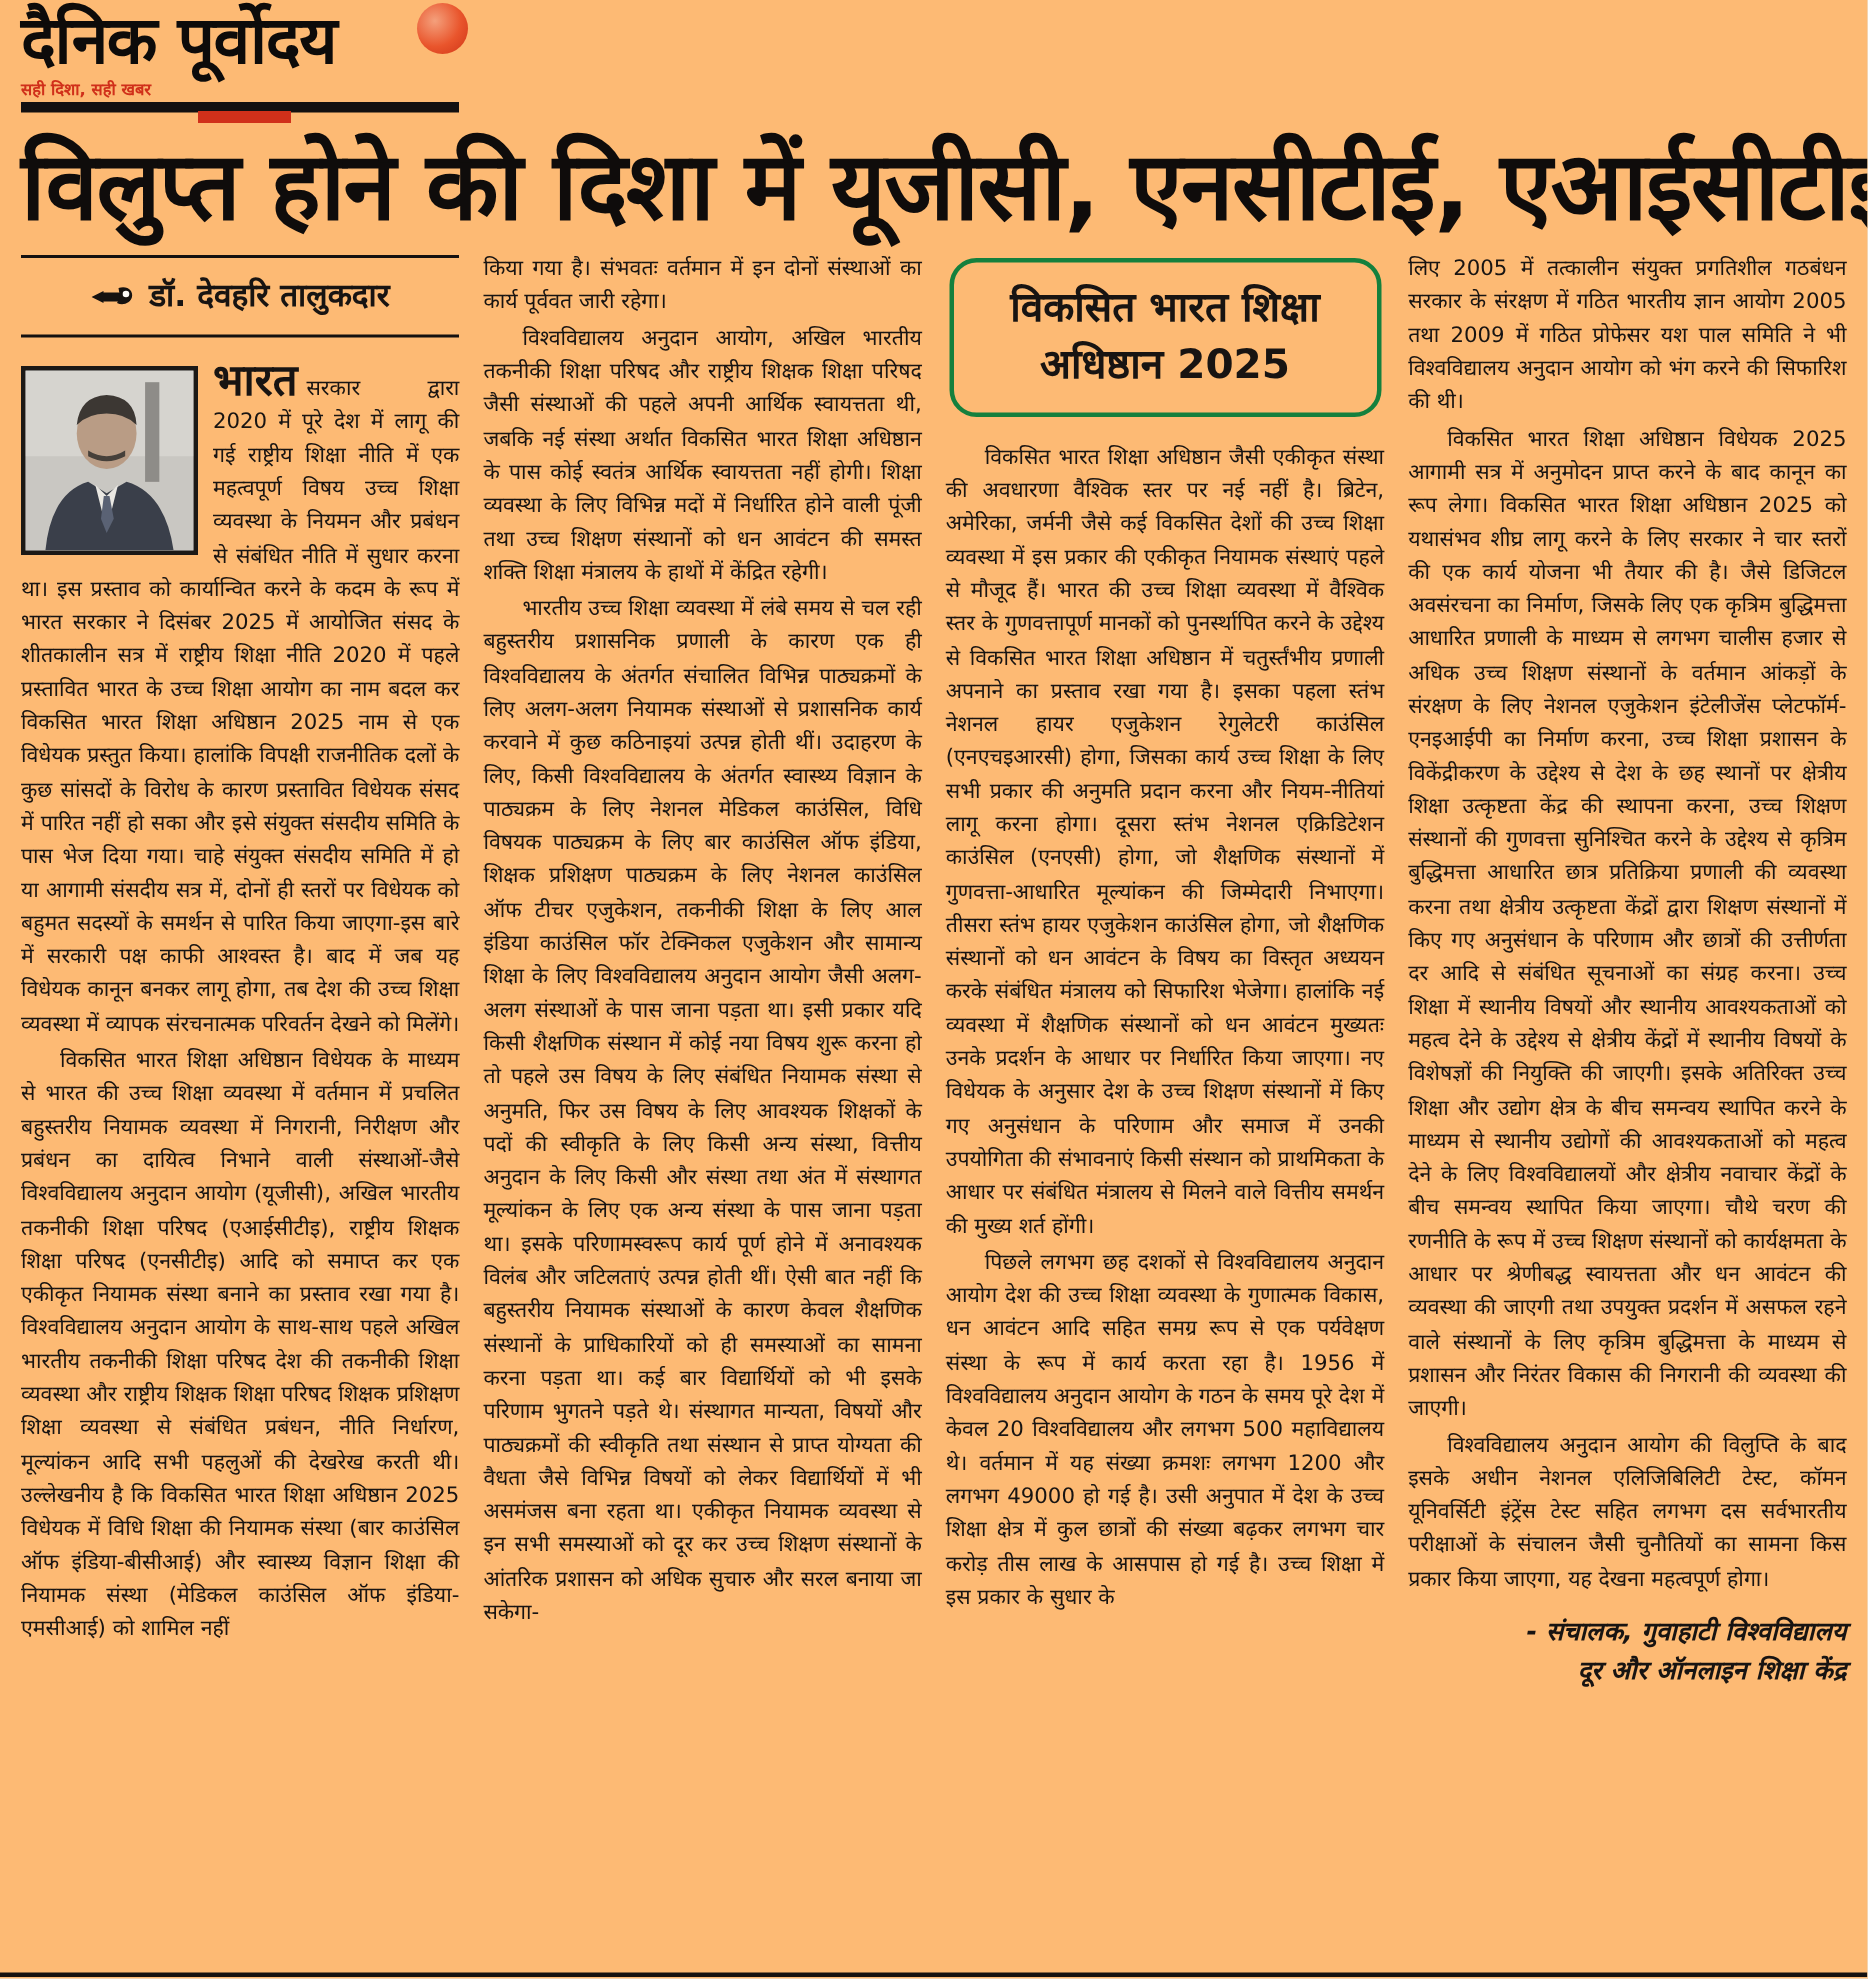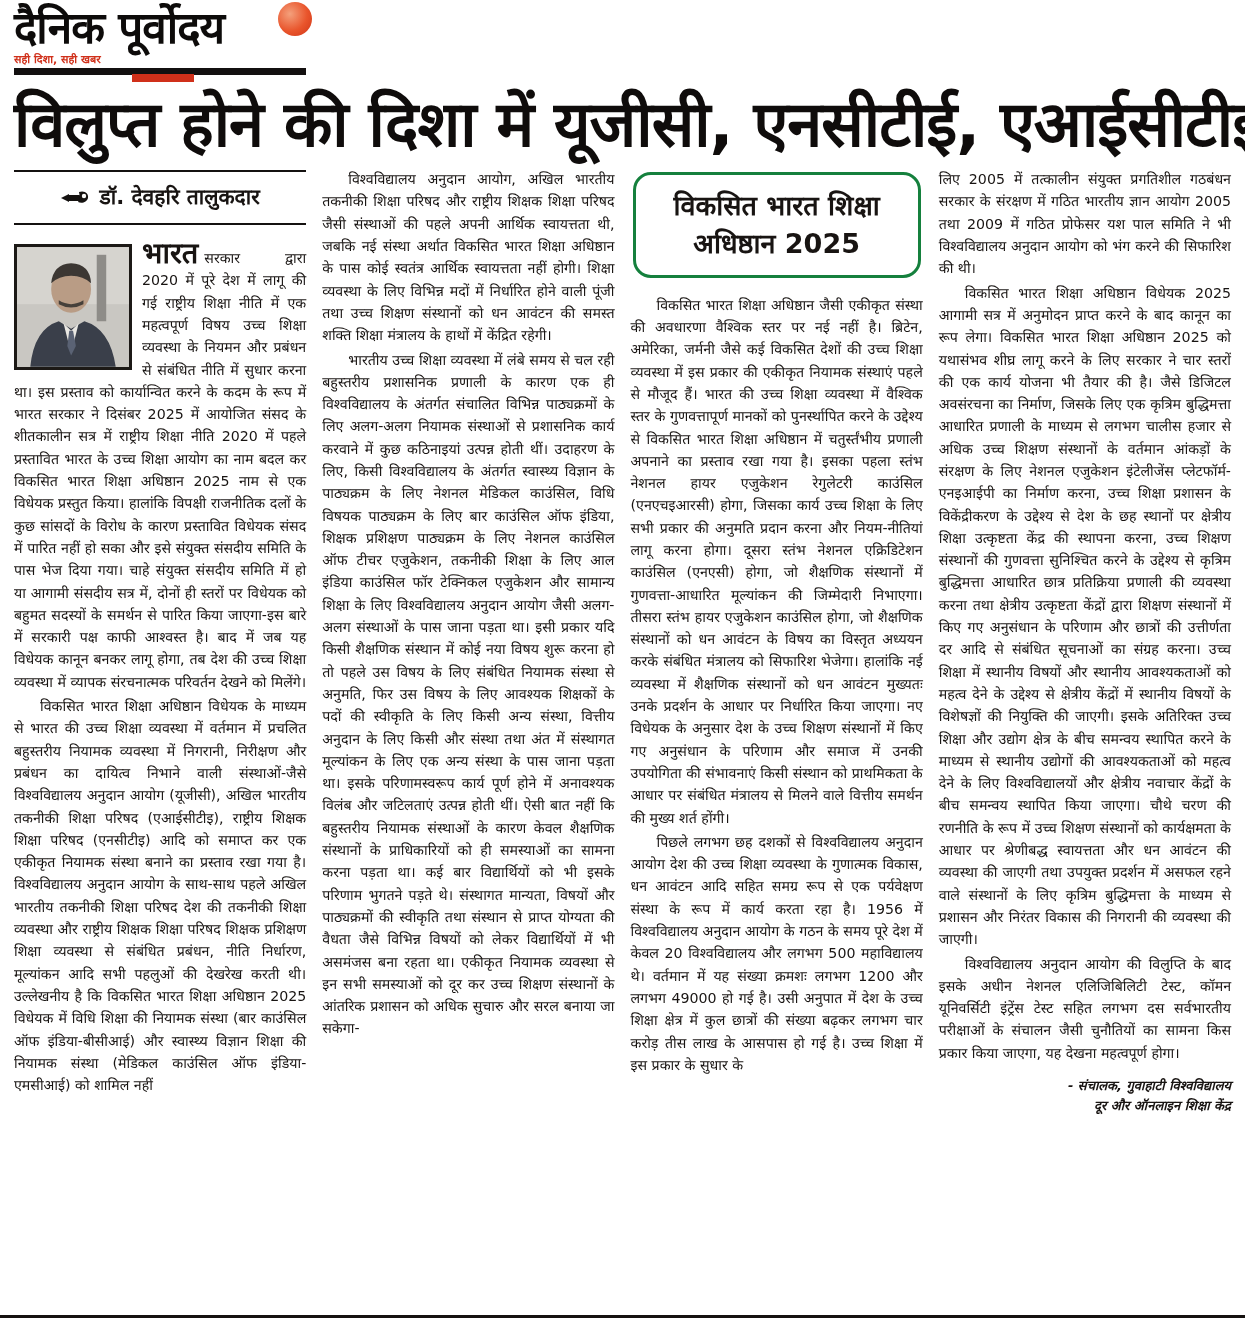--- a/index.html
+++ b/index.html
@@ -1,19 +1,19 @@
 <!DOCTYPE html>
 <html lang="hi"><head>
 <meta charset="utf-8">
 <style>
   * { box-sizing: border-box; margin: 0; padding: 0; }
   html,body { background:#e9e7e2; }
   .page {
     width:1245px; height:1319px; margin:0 auto; position:relative; overflow:hidden;
-    background:#ffffff; color:#181412;
+    background:#fdba74; color:#181412;
     font-family:"DejaVu Sans", sans-serif;
   }
   
   .masthead { padding:6px 14px 0 14px; position:relative; height:88px; }
   .logo-wrap { position:relative; display:inline-block; }
   .logo-sun {
     position:absolute; right:-6px; top:-4px; width:34px; height:34px; border-radius:50%;
     background:radial-gradient(circle at 35% 35%, #f4a07c 0%, #e9552c 55%, #cf3416 100%);
     z-index:0;
   }
@@ -54,21 +54,21 @@
   }
   .photo svg { display:block; width:100%; height:100%; }
   .lead-word { font-size:29px; font-weight:800; line-height:1; padding-right:6px; }
   
   .highlight-box {
     border:3px solid #15803d; border-radius:18px; text-align:center;
     font-size:27px; font-weight:800; line-height:1.4; padding:12px 8px; margin:4px 2px 16px 2px;
   }
   
   .attribution {
-    text-align:right; font-weight:800; font-style:italic; font-size:13px;
+    text-align:right; font-weight:800; font-style:italic; font-size:17px;
     line-height:1.5; margin-top:12px;
   }
 </style>
 </head>
 <body>
 
 <div class="page">
 
   <div class="masthead">
     <div class="logo-wrap">
@@ -108,20 +108,21 @@
           <polygon points="49,80 57,88 65,80 61,96 57,112 53,96" fill="#e9e7e2"></polygon>
           <polygon points="55,88 59,88 62,104 57,114 53,104" fill="#5a6274"></polygon>
         </svg>
       </div>
 
       <p class="para"><span class="lead-word">भारत</span><span>सरकार द्वारा 2020 में पूरे देश में लागू की गई राष्ट्रीय शिक्षा नीति में एक महत्वपूर्ण विषय उच्च शिक्षा व्यवस्था के नियमन और प्रबंधन से संबंधित नीति में सुधार करना था। इस प्रस्ताव को कार्यान्वित करने के कदम के रूप में भारत सरकार ने दिसंबर 2025 में आयोजित संसद के शीतकालीन सत्र में राष्ट्रीय शिक्षा नीति 2020 में पहले प्रस्तावित भारत के उच्च शिक्षा आयोग का नाम बदल कर विकसित भारत शिक्षा अधिष्ठान 2025 नाम से एक विधेयक प्रस्तुत किया। हालांकि विपक्षी राजनीतिक दलों के कुछ सांसदों के विरोध के कारण प्रस्तावित विधेयक संसद में पारित नहीं हो सका और इसे संयुक्त संसदीय समिति के पास भेज दिया गया। चाहे संयुक्त संसदीय समिति में हो या आगामी संसदीय सत्र में, दोनों ही स्तरों पर विधेयक को बहुमत सदस्यों के समर्थन से पारित किया जाएगा-इस बारे में सरकारी पक्ष काफी आश्वस्त है। बाद में जब यह विधेयक कानून बनकर लागू होगा, तब देश की उच्च शिक्षा व्यवस्था में व्यापक संरचनात्मक परिवर्तन देखने को मिलेंगे।</span></p>
       <p class="para indent">विकसित भारत शिक्षा अधिष्ठान विधेयक के माध्यम से भारत की उच्च शिक्षा व्यवस्था में वर्तमान में प्रचलित बहुस्तरीय नियामक व्यवस्था में निगरानी, निरीक्षण और प्रबंधन का दायित्व निभाने वाली संस्थाओं-जैसे विश्वविद्यालय अनुदान आयोग (यूजीसी), अखिल भारतीय तकनीकी शिक्षा परिषद (एआईसीटीइ), राष्ट्रीय शिक्षक शिक्षा परिषद (एनसीटीइ) आदि को समाप्त कर एक एकीकृत नियामक संस्था बनाने का प्रस्ताव रखा गया है। विश्वविद्यालय अनुदान आयोग के साथ-साथ पहले अखिल भारतीय तकनीकी शिक्षा परिषद देश की तकनीकी शिक्षा व्यवस्था और राष्ट्रीय शिक्षक शिक्षा परिषद शिक्षक प्रशिक्षण शिक्षा व्यवस्था से संबंधित प्रबंधन, नीति निर्धारण, मूल्यांकन आदि सभी पहलुओं की देखरेख करती थी। उल्लेखनीय है कि विकसित भारत शिक्षा अधिष्ठान 2025 विधेयक में विधि शिक्षा की नियामक संस्था (बार काउंसिल ऑफ इंडिया-बीसीआई) और स्वास्थ्य विज्ञान शिक्षा की नियामक संस्था (मेडिकल काउंसिल ऑफ इंडिया-एमसीआई) को शामिल नहीं</p>
     </div>
 
     <div class="col">
+      <p class="para">किया गया है। संभवतः वर्तमान में इन दोनों संस्थाओं का कार्य पूर्ववत जारी रहेगा।</p>
       <p class="para indent">विश्वविद्यालय अनुदान आयोग, अखिल भारतीय तकनीकी शिक्षा परिषद और राष्ट्रीय शिक्षक शिक्षा परिषद जैसी संस्थाओं की पहले अपनी आर्थिक स्वायत्तता थी, जबकि नई संस्था अर्थात विकसित भारत शिक्षा अधिष्ठान के पास कोई स्वतंत्र आर्थिक स्वायत्तता नहीं होगी। शिक्षा व्यवस्था के लिए विभिन्न मदों में निर्धारित होने वाली पूंजी तथा उच्च शिक्षण संस्थानों को धन आवंटन की समस्त शक्ति शिक्षा मंत्रालय के हाथों में केंद्रित रहेगी।</p>
       <p class="para indent">भारतीय उच्च शिक्षा व्यवस्था में लंबे समय से चल रही बहुस्तरीय प्रशासनिक प्रणाली के कारण एक ही विश्वविद्यालय के अंतर्गत संचालित विभिन्न पाठ्यक्रमों के लिए अलग-अलग नियामक संस्थाओं से प्रशासनिक कार्य करवाने में कुछ कठिनाइयां उत्पन्न होती थीं। उदाहरण के लिए, किसी विश्वविद्यालय के अंतर्गत स्वास्थ्य विज्ञान के पाठ्यक्रम के लिए नेशनल मेडिकल काउंसिल, विधि विषयक पाठ्यक्रम के लिए बार काउंसिल ऑफ इंडिया, शिक्षक प्रशिक्षण पाठ्यक्रम के लिए नेशनल काउंसिल ऑफ टीचर एजुकेशन, तकनीकी शिक्षा के लिए आल इंडिया काउंसिल फॉर टेक्निकल एजुकेशन और सामान्य शिक्षा के लिए विश्वविद्यालय अनुदान आयोग जैसी अलग-अलग संस्थाओं के पास जाना पड़ता था। इसी प्रकार यदि किसी शैक्षणिक संस्थान में कोई नया विषय शुरू करना हो तो पहले उस विषय के लिए संबंधित नियामक संस्था से अनुमति, फिर उस विषय के लिए आवश्यक शिक्षकों के पदों की स्वीकृति के लिए किसी अन्य संस्था, वित्तीय अनुदान के लिए किसी और संस्था तथा अंत में संस्थागत मूल्यांकन के लिए एक अन्य संस्था के पास जाना पड़ता था। इसके परिणामस्वरूप कार्य पूर्ण होने में अनावश्यक विलंब और जटिलताएं उत्पन्न होती थीं। ऐसी बात नहीं कि बहुस्तरीय नियामक संस्थाओं के कारण केवल शैक्षणिक संस्थानों के प्राधिकारियों को ही समस्याओं का सामना करना पड़ता था। कई बार विद्यार्थियों को भी इसके परिणाम भुगतने पड़ते थे। संस्थागत मान्यता, विषयों और पाठ्यक्रमों की स्वीकृति तथा संस्थान से प्राप्त योग्यता की वैधता जैसे विभिन्न विषयों को लेकर विद्यार्थियों में भी असमंजस बना रहता था। एकीकृत नियामक व्यवस्था से इन सभी समस्याओं को दूर कर उच्च शिक्षण संस्थानों के आंतरिक प्रशासन को अधिक सुचारु और सरल बनाया जा सकेगा-</p>
     </div>
 
     <div class="col">
       <div class="highlight-box">विकसित भारत शिक्षा अधिष्ठान 2025</div>
       <p class="para indent">विकसित भारत शिक्षा अधिष्ठान जैसी एकीकृत संस्था की अवधारणा वैश्विक स्तर पर नई नहीं है। ब्रिटेन, अमेरिका, जर्मनी जैसे कई विकसित देशों की उच्च शिक्षा व्यवस्था में इस प्रकार की एकीकृत नियामक संस्थाएं पहले से मौजूद हैं। भारत की उच्च शिक्षा व्यवस्था में वैश्विक स्तर के गुणवत्तापूर्ण मानकों को पुनर्स्थापित करने के उद्देश्य से विकसित भारत शिक्षा अधिष्ठान में चतुर्स्तंभीय प्रणाली अपनाने का प्रस्ताव रखा गया है। इसका पहला स्तंभ नेशनल हायर एजुकेशन रेगुलेटरी काउंसिल (एनएचइआरसी) होगा, जिसका कार्य उच्च शिक्षा के लिए सभी प्रकार की अनुमति प्रदान करना और नियम-नीतियां लागू करना होगा। दूसरा स्तंभ नेशनल एक्रिडिटेशन काउंसिल (एनएसी) होगा, जो शैक्षणिक संस्थानों में गुणवत्ता-आधारित मूल्यांकन की जिम्मेदारी निभाएगा। तीसरा स्तंभ हायर एजुकेशन काउंसिल होगा, जो शैक्षणिक संस्थानों को धन आवंटन के विषय का विस्तृत अध्ययन करके संबंधित मंत्रालय को सिफारिश भेजेगा। हालांकि नई व्यवस्था में शैक्षणिक संस्थानों को धन आवंटन मुख्यतः उनके प्रदर्शन के आधार पर निर्धारित किया जाएगा। नए विधेयक के अनुसार देश के उच्च शिक्षण संस्थानों में किए गए अनुसंधान के परिणाम और समाज में उनकी उपयोगिता की संभावनाएं किसी संस्थान को प्राथमिकता के आधार पर संबंधित मंत्रालय से मिलने वाले वित्तीय समर्थन की मुख्य शर्त होंगी।</p>
       <p class="para indent">पिछले लगभग छह दशकों से विश्वविद्यालय अनुदान आयोग देश की उच्च शिक्षा व्यवस्था के गुणात्मक विकास, धन आवंटन आदि सहित समग्र रूप से एक पर्यवेक्षण संस्था के रूप में कार्य करता रहा है। 1956 में विश्वविद्यालय अनुदान आयोग के गठन के समय पूरे देश में केवल 20 विश्वविद्यालय और लगभग 500 महाविद्यालय थे। वर्तमान में यह संख्या क्रमशः लगभग 1200 और लगभग 49000 हो गई है। उसी अनुपात में देश के उच्च शिक्षा क्षेत्र में कुल छात्रों की संख्या बढ़कर लगभग चार करोड़ तीस लाख के आसपास हो गई है। उच्च शिक्षा में इस प्रकार के सुधार के</p>
     </div>
 

